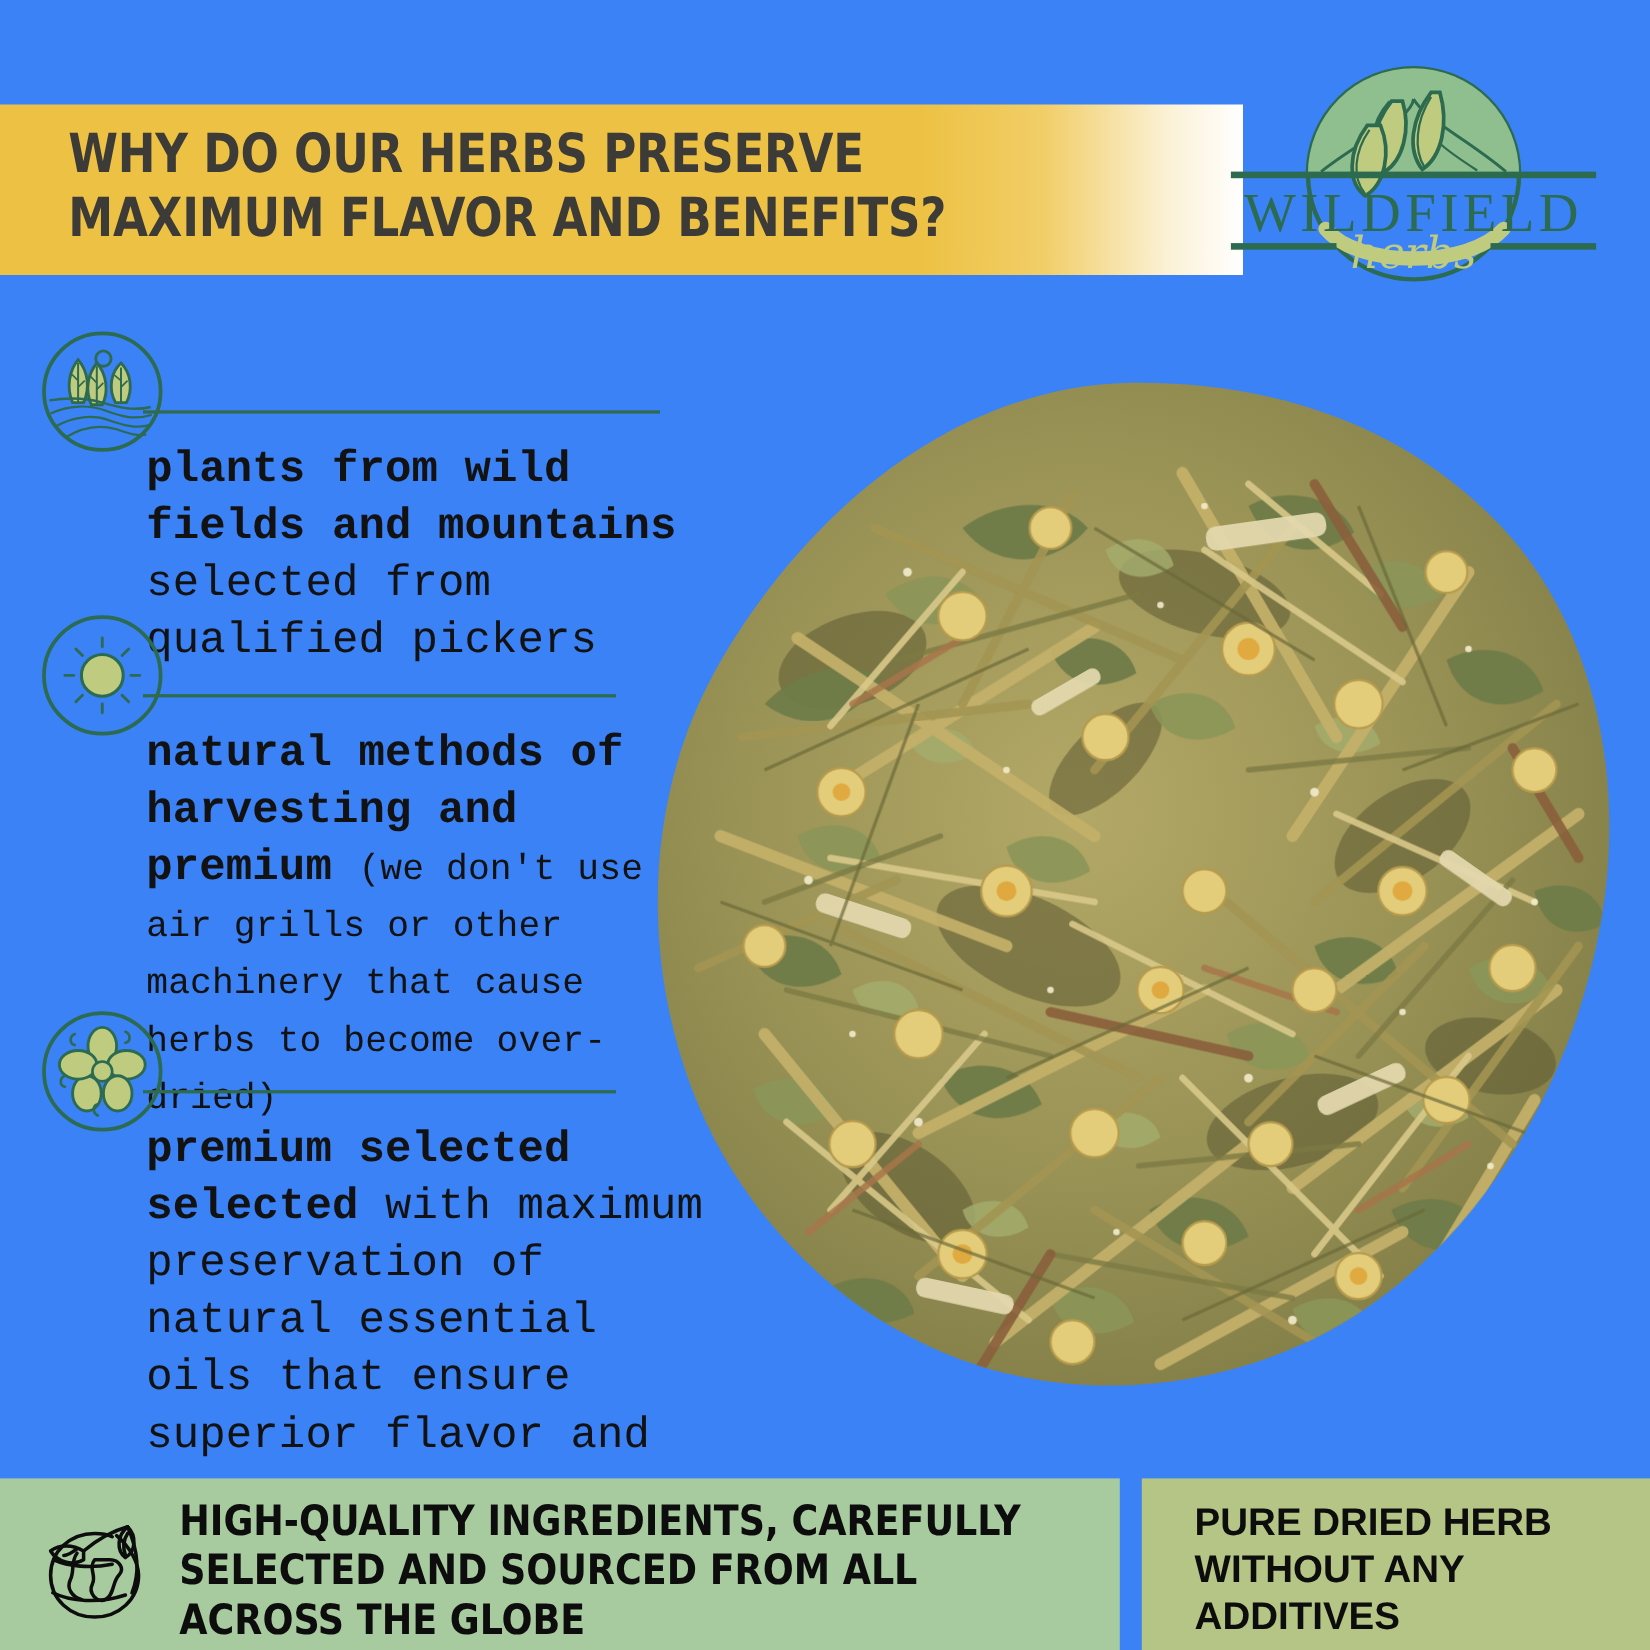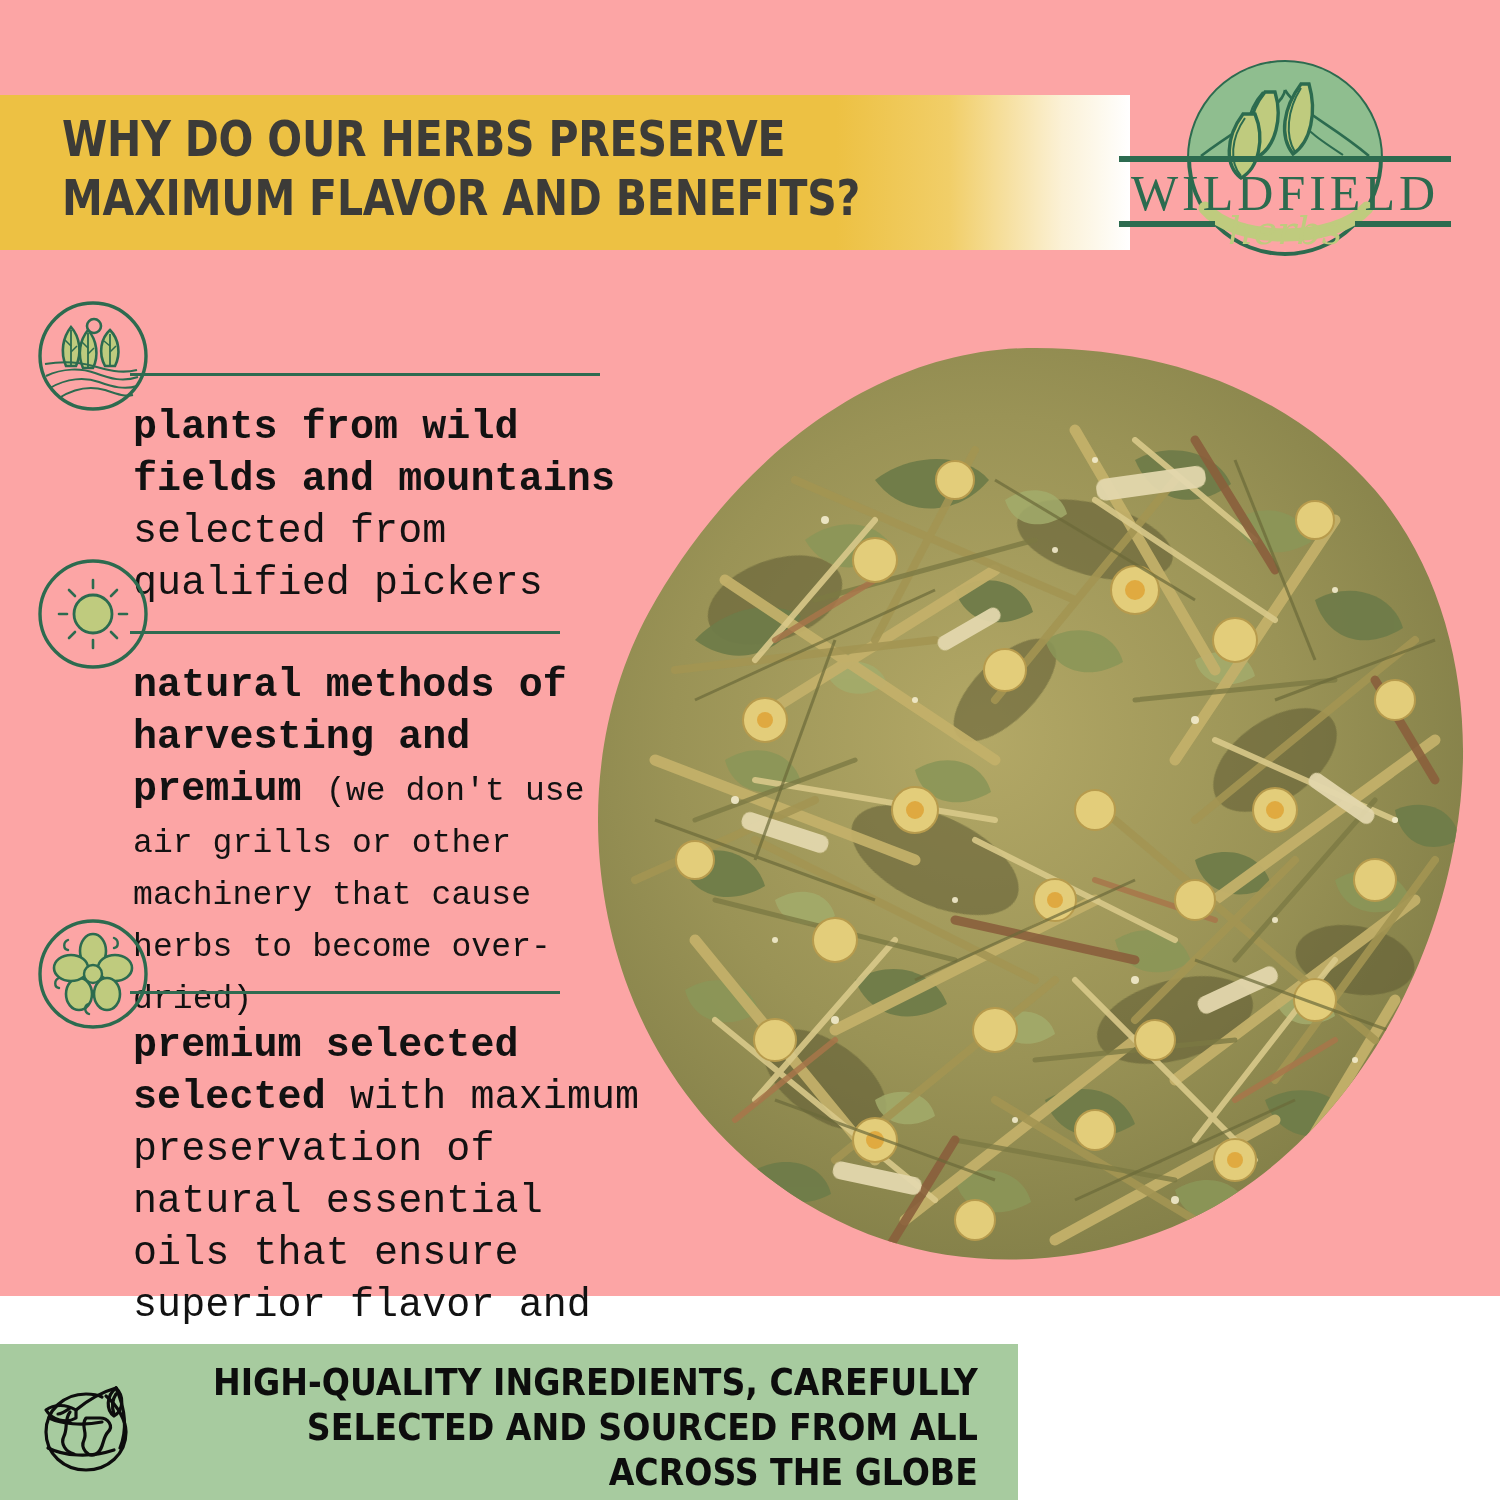--- a/index.html
+++ b/index.html
@@ -4,21 +4,21 @@
 <title>Wildfield Herbs — Why Do Our Herbs Preserve Maximum Flavor And Benefits</title>
 <style>
   *{box-sizing:border-box;margin:0;padding:0;}
   html,body{width:1500px;height:1500px;}
   body{
     background:#ffffff;
     font-family:"Liberation Sans","DejaVu Sans",sans-serif;
     position:relative;
     overflow:hidden;
   }
-  .page{position:absolute;inset:0;width:1500px;height:1296px;background:#fca5a5;}
+  .page{position:absolute;inset:0;width:1500px;height:1500px;background:#3b82f6;}
 
   
   .header-band{
     position:absolute;left:0;top:95px;width:1130px;height:155px;
     background:linear-gradient(to right,#edc143 0%,#edc143 74%,#f1ce68 84%,#fbf1d6 94%,#ffffff 100%);
   }
   .header-title{
     position:absolute;left:62px;top:110px;width:1000px;
     font-family:"Liberation Sans Narrow","DejaVu Sans Condensed","Liberation Sans",sans-serif;
     font-weight:bold;
@@ -71,21 +71,21 @@
 
   
   .herb-pile{
     position:absolute;left:575px;top:340px;width:905px;height:945px;
   }
   .herb-pile svg{display:block;width:905px;height:945px;}
 
   
   .banner{position:absolute;}
   .banner-left{
-    left:0;top:1344px;width:1018px;height:156px;background:#a7cb9f;text-align:right;
+    left:0;top:1344px;width:1018px;height:156px;background:#a7cb9f;
   }
   .banner-right{
     left:1038px;top:1344px;width:462px;height:156px;background:#b4c586;
   }
   .globe-icon{position:absolute;left:32px;top:22px;width:112px;height:112px;}
   .globe-icon svg{display:block;width:112px;height:112px;}
   .banner-left-text{
     position:absolute;left:163px;top:16px;width:840px;
     font-family:"Liberation Sans Narrow","DejaVu Sans Condensed","Liberation Sans",sans-serif;
     font-weight:bold;font-size:38px;line-height:45px;
@@ -463,14 +463,17 @@
           <path d="M84 28 C80 34 80 42 82 48"></path>
           <path d="M44 44 C34 38 22 38 14 44 C20 54 34 58 44 52 Z"></path>
           <path d="M38 42 C34 45 30 48 26 48"></path>
           <path d="M84 22 C92 40 96 62 88 82"></path>
         </g>
       </svg>
     </div>
     <div class="banner-left-text">HIGH-QUALITY INGREDIENTS, CAREFULLY SELECTED AND SOURCED FROM ALL ACROSS THE GLOBE</div>
   </div>
 
+  <div class="banner banner-right">
+    <div class="banner-right-text">PURE DRIED HERB WITHOUT ANY ADDITIVES</div>
+  </div>
 
 </div>
 
 </body></html>

